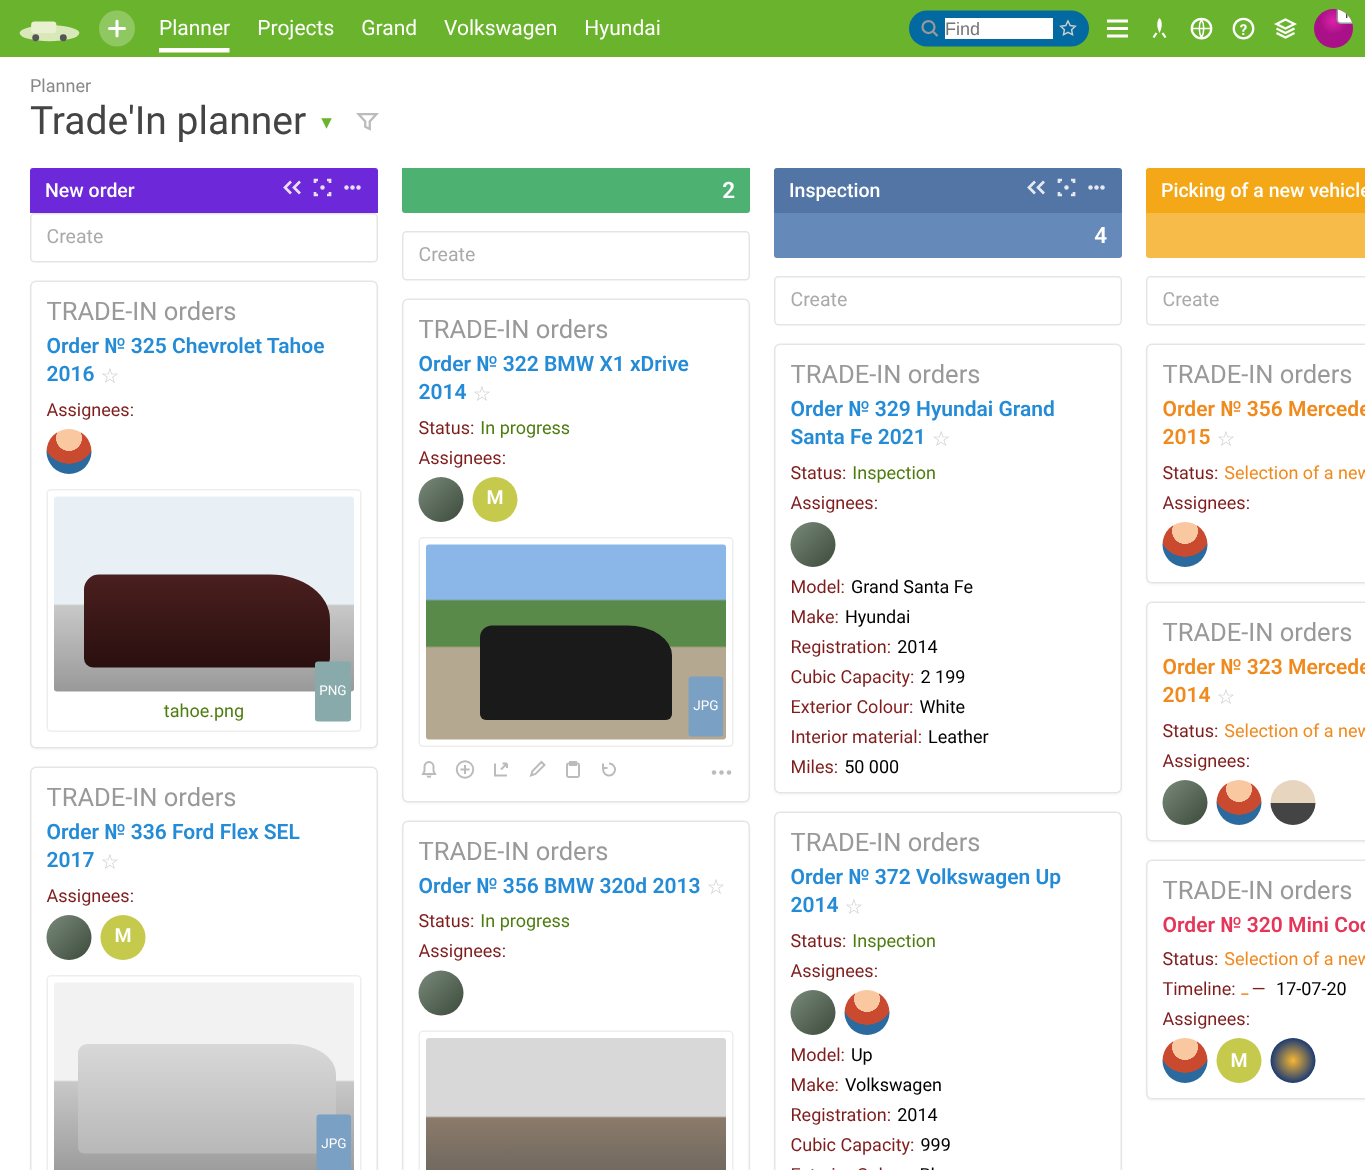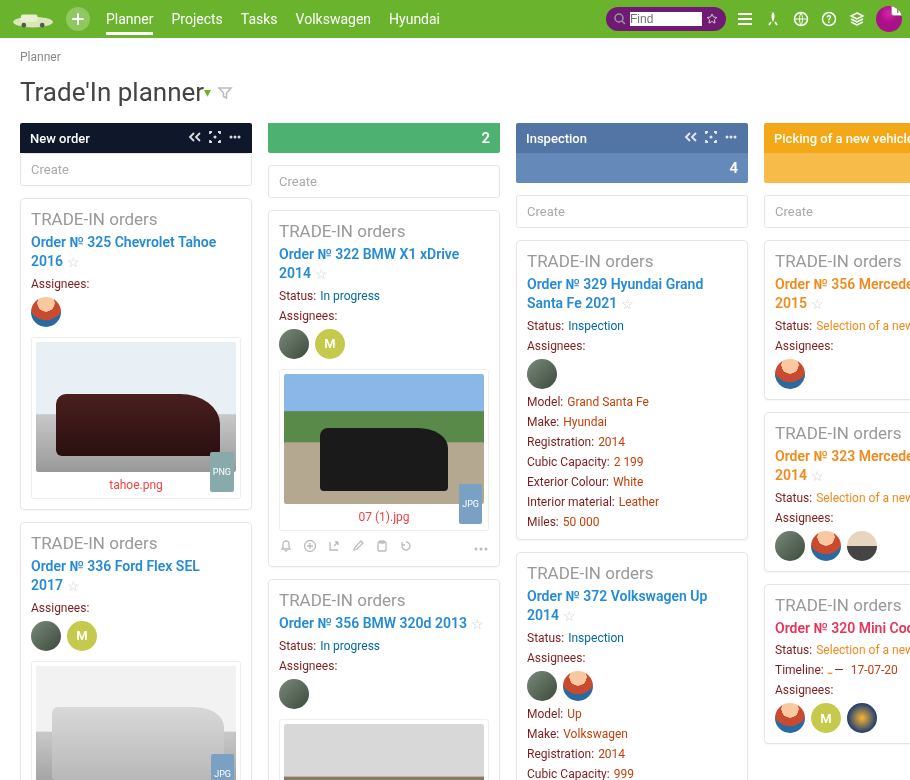--- a/index.html
+++ b/index.html
@@ -5,74 +5,74 @@
 *{box-sizing:border-box;margin:0;padding:0}
 body{font-family:-apple-system,BlinkMacSystemFont,"Segoe UI",Roboto,Arial,sans-serif;background:#fff;font-size:13px;color:#333;overflow-x:hidden}
 .topbar{background:#6ab42d;height:38px;display:flex;align-items:center;padding:0 8px;gap:8px}
 .logo{width:50px;height:28px;display:flex;align-items:center;justify-content:center}
 .logo svg{width:46px;height:22px}
 .plus-btn{width:24px;height:24px;border-radius:50%;background:rgba(255,255,255,0.25);display:flex;align-items:center;justify-content:center;color:#fff;font-size:16px;cursor:pointer}
 .nav{display:flex;gap:18px;margin-left:8px}
 .nav-item{color:#fff;font-size:14px;cursor:pointer;padding:8px 0;position:relative}
 .nav-item.active::after{content:"";position:absolute;bottom:0;left:0;right:0;height:3px;background:#fff}
 .topbar-right{margin-left:auto;display:flex;align-items:center;gap:10px}
-.search{background:#701a75;border-radius:14px;height:24px;width:120px;display:flex;align-items:center;padding:0 8px;gap:4px}
+.search{background:#0369a1;border-radius:14px;height:24px;width:120px;display:flex;align-items:center;padding:0 8px;gap:4px}
 .search input{border:none;outline:none;flex:1;font-size:12px;min-width:0}
 .top-icon{color:#fff;width:18px;height:18px;display:flex;align-items:center;justify-content:center;cursor:pointer}
 .avatar-top{width:26px;height:26px;border-radius:50%;background:#ddd;cursor:pointer;position:relative;background-image:radial-gradient(circle at 50% 30%, #d2a 0%, #a18 40%);overflow:hidden}
 .avatar-top .badge{position:absolute;top:-2px;right:-2px;background:#fff;color:#333;font-size:9px;padding:0 3px;border-radius:3px;border:1px solid #999}
 .header{padding:12px 20px 16px}
 .breadcrumb{font-size:12px;color:#888}
-.page-title{font-size:26px;color:#444;font-weight:400;display:flex;align-items:center;margin-top:13px}
+.page-title{font-size:26px;color:#444;font-weight:400;display:flex;align-items:center;gap:10px;margin-top:2px}
 .page-title .dd{color:#6ab42d;font-size:14px}
 .filter-icon{color:#bbb;margin-left:6px}
 .board{display:flex;gap:16px;padding:0 20px 20px;overflow-x:auto}
 .column{width:232px;flex-shrink:0}
 .col-head{height:30px;border-radius:2px 2px 0 0;display:flex;align-items:center;padding:0 10px;color:#fff;font-size:13px;font-weight:500}
-.col-head.red{background:#0f172a}
+.col-head.red{background:#6d28d9}
 .col-head.green{background:#3aa05a}
 .col-head.blue{background:#5275a5}
 .col-head.orange{background:#f4a817}
 .col-head .spacer{flex:1}
 .col-head .hicon{margin-left:6px;opacity:.85;cursor:pointer}
 .col-sub{height:30px;display:flex;align-items:center;justify-content:flex-end;padding:0 10px;color:#fff;font-size:15px;font-weight:600;border-radius:0 0 2px 2px;margin-bottom:12px}
 .col-sub.green{background:#4db172}
 .col-sub.blue{background:#6589b8}
 .col-sub.orange{background:#f7bb4a}
 .create{background:#fff;border:1px solid #e5e5e5;border-radius:3px;padding:8px 10px;color:#aaa;margin-bottom:12px;cursor:text}
 .card{background:#fff;border:1px solid #e5e5e5;border-radius:4px;padding:10px;margin-bottom:12px;box-shadow:0 1px 2px rgba(0,0,0,.04)}
 .card .cat{font-size:17px;color:#999;margin-bottom:4px}
 .card .title{color:#248bd6;font-size:14px;font-weight:600;line-height:1.35;display:inline}
 .card .title.orange{color:#f08a1d}
 .card .title.red{color:#e53558}
 .card .star{color:#ccc;margin-left:4px;font-size:14px;vertical-align:middle}
 .card .row{margin-top:6px;font-size:12px}
 .card .row .k{color:#7f1d1d}
-.card .row .v{color:#c2410c;margin-left:4px}
-.card .row .v.link{color:#0369a1}
+.card .row .v{color:#000000;margin-left:4px}
+.card .row .v.link{color:#4d7c0f}
 .card .row .v.orange{color:#f08a1d}
 .assignees{display:flex;gap:6px;margin-top:6px}
 .av{width:30px;height:30px;border-radius:50%;background:#ccc;overflow:hidden;display:flex;align-items:center;justify-content:center;color:#fff;font-weight:600}
 .av.car{background:linear-gradient(135deg,#7a8a7a,#3b4a3b)}
 .av.person{background:radial-gradient(circle at 50% 20%,#f9c7a0 0%,#f9c7a0 30%,#c94a2e 31%,#c94a2e 60%,#2a6a9e 61%)}
 .av.m{background:#c5ca4d}
 .av.sun{background:radial-gradient(circle,#f7b733 0%,#1e3c72 70%)}
 .av.man{background:linear-gradient(180deg,#e8d5c0 0%,#e8d5c0 50%,#444 51%)}
 .thumb-wrap{border:1px solid #eee;border-radius:3px;padding:4px;margin-top:10px;background:#fff;position:relative}
 .thumb{width:100%;height:130px;background:#eee;position:relative;overflow:hidden;border-radius:2px}
 .thumb.tahoe{background:linear-gradient(180deg,#e8f0f5 0%,#e8f0f5 55%,#c8c8c8 56%,#999 100%)}
 .thumb.tahoe::after{content:"";position:absolute;left:10%;right:8%;top:40%;bottom:12%;background:linear-gradient(180deg,#4a1f1f 0%,#2a0f0f 100%);border-radius:10px 40px 6px 6px / 10px 30px 6px 6px}
 .thumb.bmw{background:linear-gradient(180deg,#8ab6e8 0%,#8ab6e8 28%,#5a8a4a 29%,#5a8a4a 52%,#b5a890 53%,#b5a890 100%)}
 .thumb.bmw::after{content:"";position:absolute;left:18%;right:18%;top:42%;bottom:10%;background:#1a1a1a;border-radius:8px 30px 4px 4px / 8px 20px 4px 4px}
 .thumb.flex{background:linear-gradient(180deg,#f2f2f2 0%,#f2f2f2 50%,#c8c8c8 51%,#999 100%)}
 .thumb.flex::after{content:"";position:absolute;left:8%;right:6%;top:32%;bottom:12%;background:linear-gradient(180deg,#d8d8d8 0%,#b8b8b8 100%);border-radius:6px 30px 4px 4px / 6px 20px 4px 4px}
 .thumb.house{background:linear-gradient(180deg,#d8d8d8 0%,#d8d8d8 40%,#8a7a6a 41%,#555 100%)}
 .ext-badge{position:absolute;right:6px;bottom:6px;background:#8aa;color:#fff;font-size:9px;padding:15px 3px;border-radius:2px}
 .ext-badge.jpg{background:#7aa0c4}
-.thumb-name{text-align:center;font-size:12px;color:#ef4444;padding:6px 0 2px}
+.thumb-name{text-align:center;font-size:12px;color:#4d7c0f;padding:6px 0 2px}
 .card-actions{display:flex;gap:10px;margin-top:8px;color:#bbb;align-items:center}
 .card-actions .dots{margin-left:auto}
 .timeline-dash{color:#f08a1d;letter-spacing:-2px}
 </style>
 </head>
 <body>
 
 <div class="topbar">
   <div class="logo">
     <svg viewBox="0 0 60 24">
@@ -83,21 +83,21 @@
       </svg>
   </div>
   <div class="plus-btn">
     <svg width="12" height="12" viewBox="0 0 12 12">
         <path d="M6 1v10M1 6h10" stroke="#fff" stroke-width="2" stroke-linecap="round"></path>
       </svg>
   </div>
   <div class="nav">
     <span class="nav-item active">Planner</span>
     <span class="nav-item">Projects</span>
-    <span class="nav-item">Tasks</span>
+    <span class="nav-item">Grand</span>
     <span class="nav-item">Volkswagen</span>
     <span class="nav-item">Hyundai</span>
   </div>
   <div class="topbar-right">
     <div class="search">
       <svg width="12" height="12" viewBox="0 0 12 12">
           <circle cx="5" cy="5" r="4" fill="none" stroke="#999" stroke-width="1.5"></circle>
           <path d="M8 8l3 3" stroke="#999" stroke-width="1.5"></path>
         </svg>
       <input placeholder="Find" style="">
@@ -187,21 +187,20 @@
     </div>
     <div class="column">
       <div class="col-sub green">2</div>
       <div class="create">Create</div>
       <div class="card"><div class="cat">TRADE-IN orders</div><span class="title ">Order № 322 BMW X1 xDrive 2014</span><span class="star">☆</span><div class="row"><span class="k">Status:</span><span class="v link">In progress</span></div><div class="row"><span class="k">Assignees:</span></div><div class="assignees">
           <div class="av car"></div>
           <div class="av m">M</div>
         </div><div class="thumb-wrap">
           <div class="thumb bmw"></div>
           <div class="ext-badge jpg">JPG</div>
-          <div class="thumb-name">07 (1).jpg</div>
         </div><div class="card-actions">
       <span><svg width="14" height="14" viewBox="0 0 14 14">
               <path d="M7 2a3 3 0 013 3v3l1 2H3l1-2V5a3 3 0 013-3zM6 11a1 1 0 002 0" fill="none" stroke="#bbb" stroke-width="1.3"></path>
             </svg></span>
       <span><svg width="14" height="14" viewBox="0 0 14 14">
               <circle cx="7" cy="7" r="5.5" fill="none" stroke="#bbb" stroke-width="1.3"></circle>
               <path d="M7 4v6M4 7h6" stroke="#bbb" stroke-width="1.3"></path>
             </svg></span>
       <span><svg width="14" height="14" viewBox="0 0 14 14">
               <path d="M3 3v8h8M7 7l4-4M11 3h-3M11 3v3" fill="none" stroke="#bbb" stroke-width="1.3"></path>

